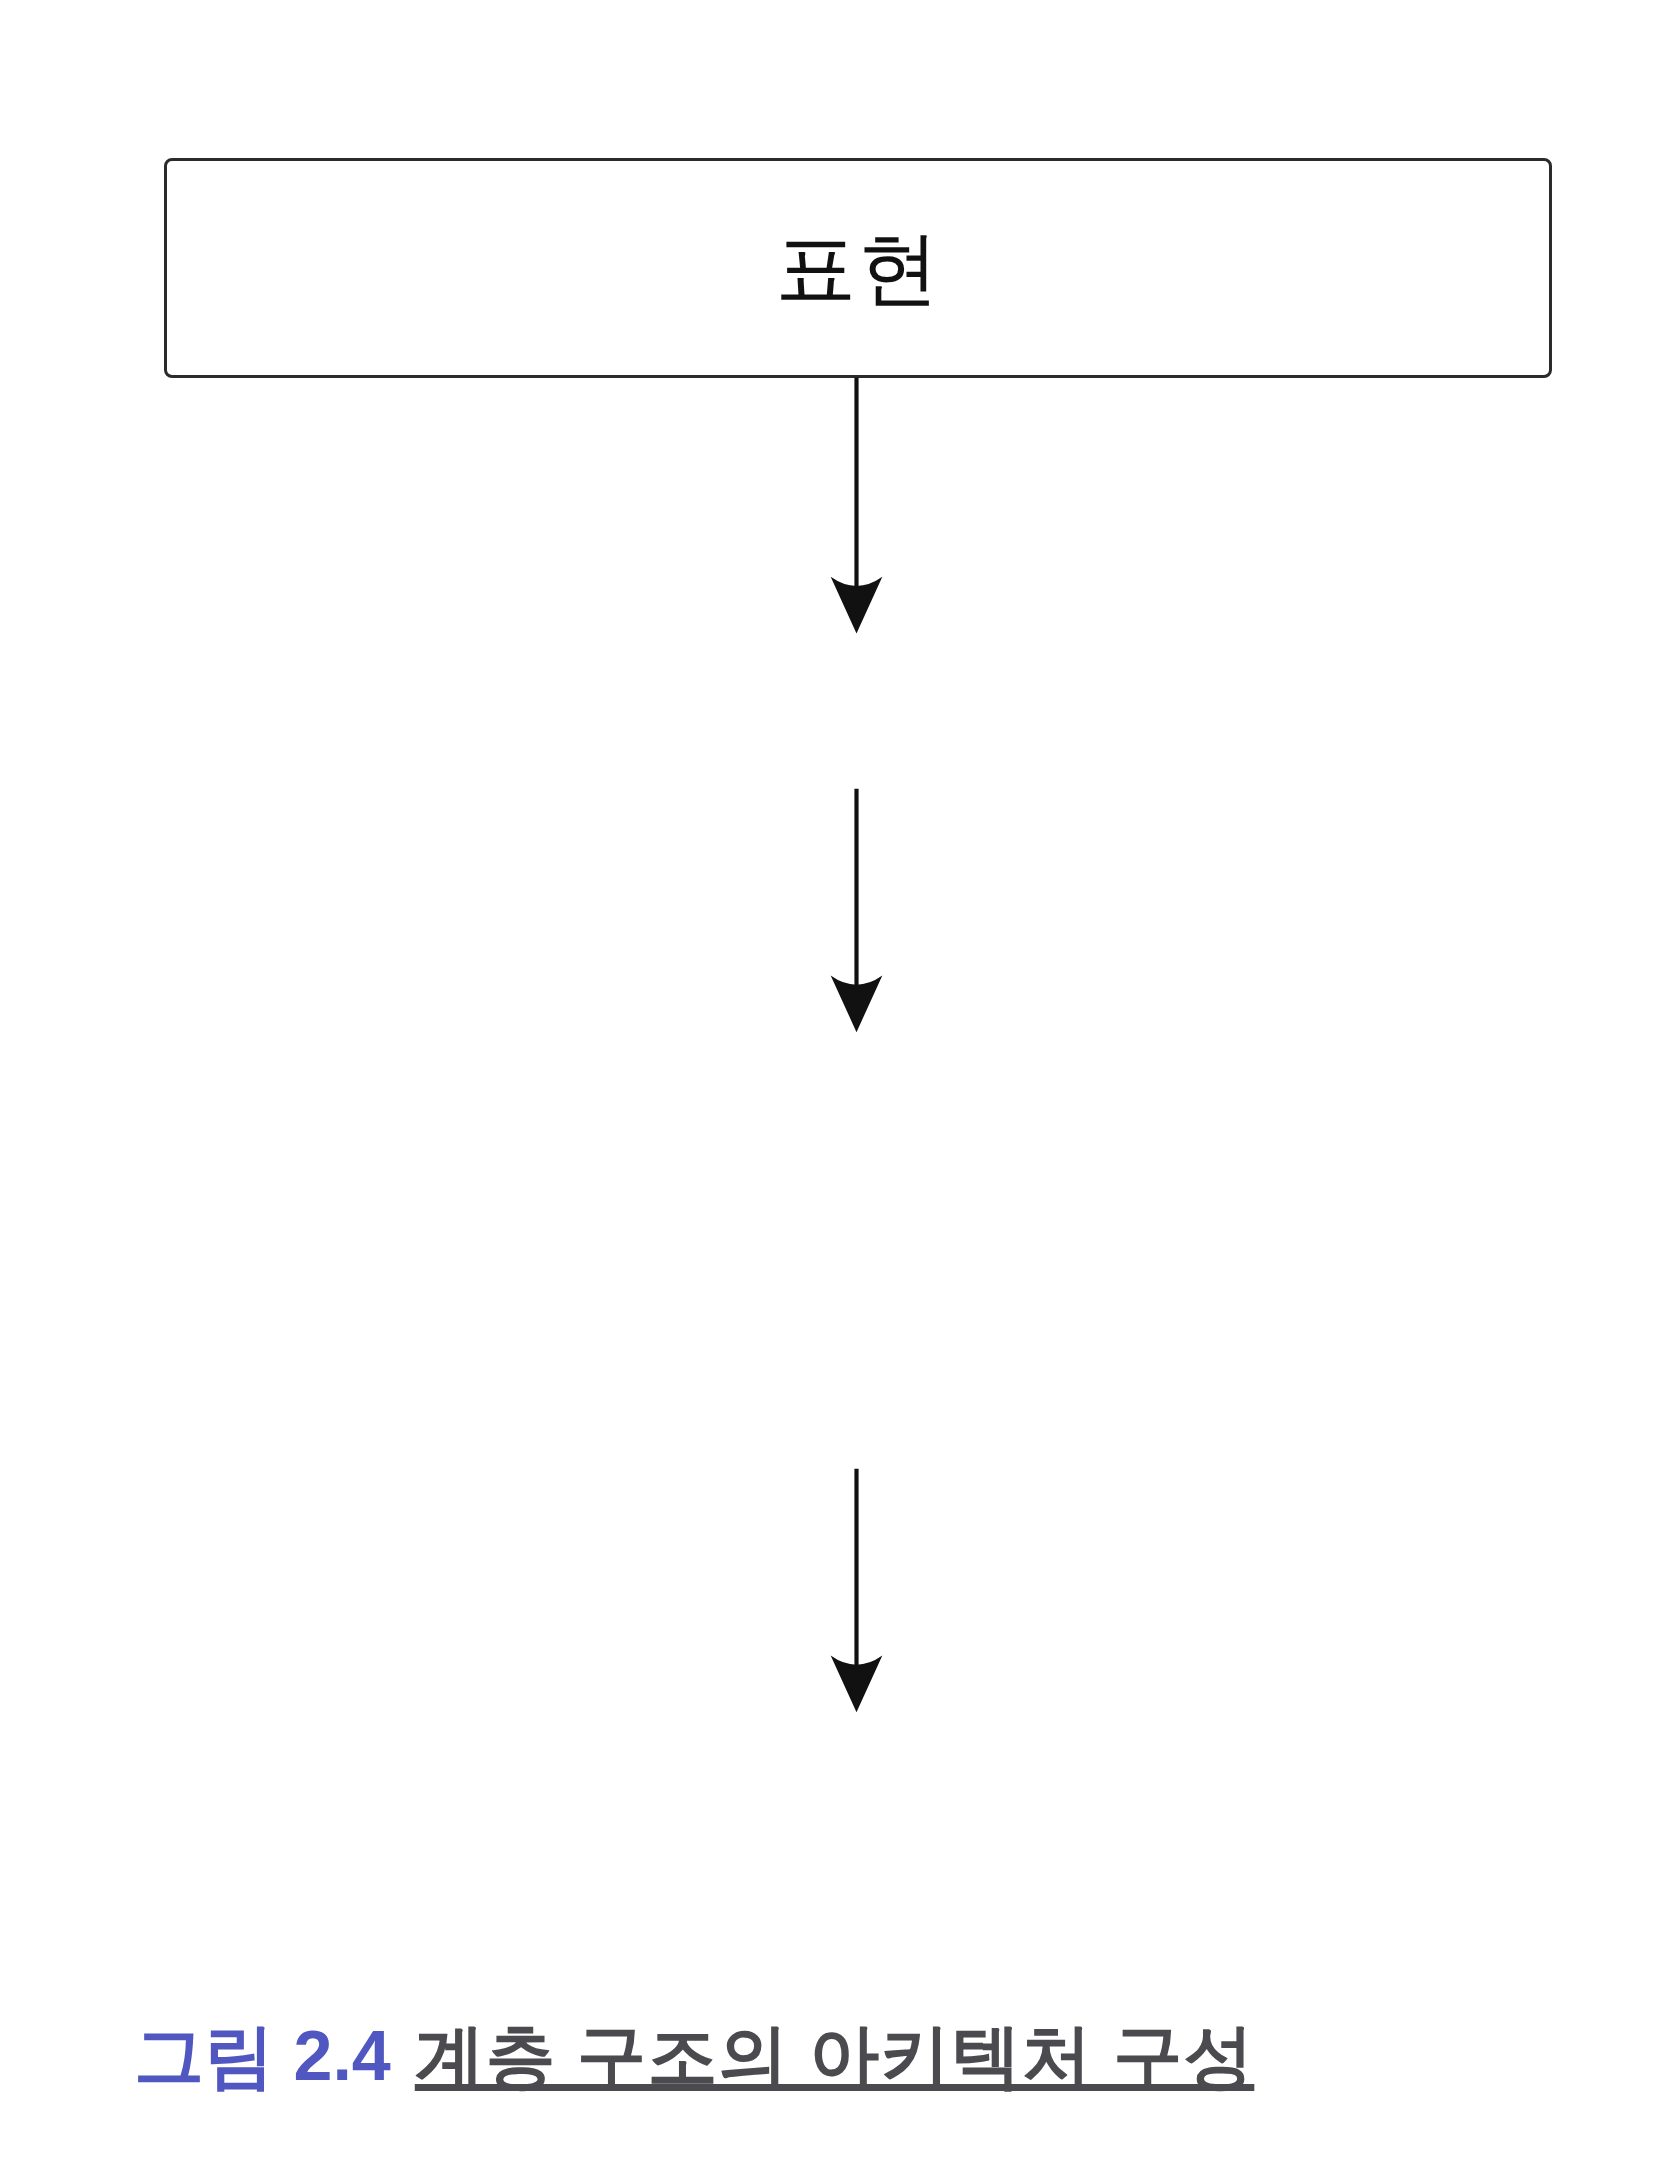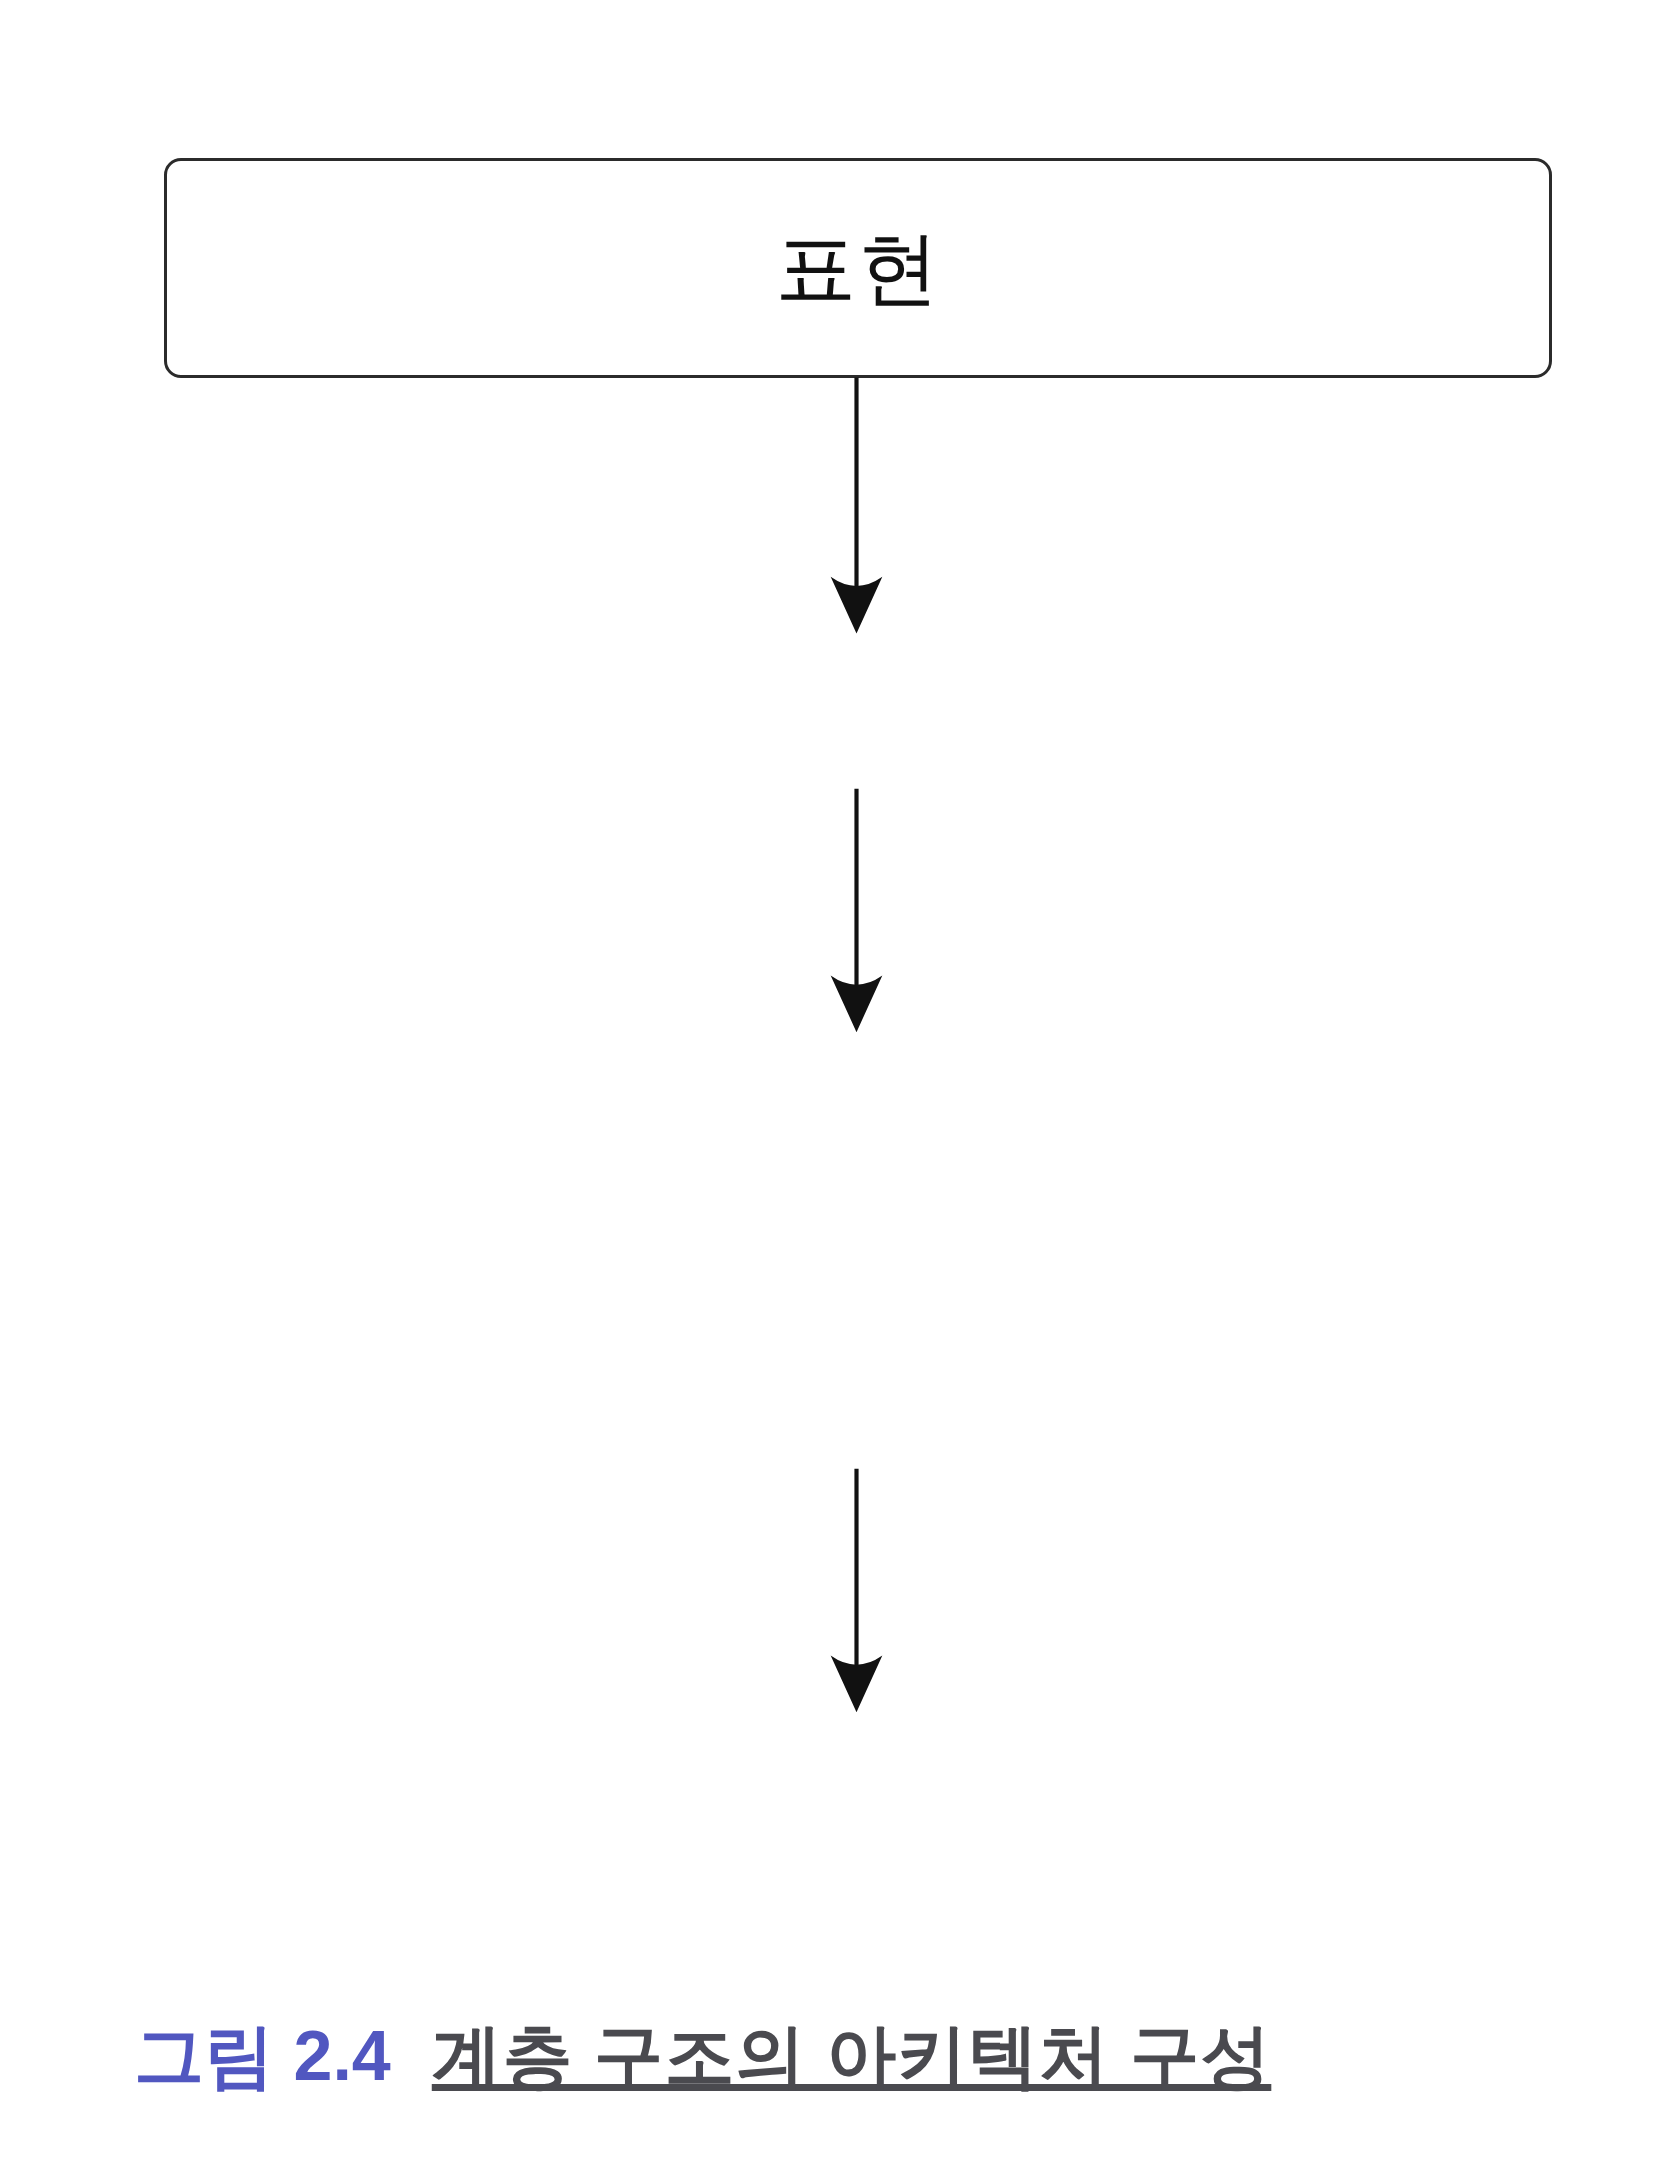--- a/index.html
+++ b/index.html
@@ -20,21 +20,21 @@
     background:var(--bg);
     overflow:hidden;
   }
   .layer-box{
     position:absolute;
     left:164px;
     width:1388px;
     box-sizing:border-box;
     background:var(--box-fill);
     border:3.4px solid var(--box-border);
-    border-radius:17px;
+    border-radius:8px;
     display:flex;
     align-items:center;
     justify-content:center;
   }
   .layer-box .layer-label{
     font-size:81px;
     line-height:1;
     color:var(--label-text);
     letter-spacing:1.7px;
     white-space:nowrap;
@@ -58,21 +58,21 @@
     position:absolute;
     left:134px;
     top:2013px;
     font-size:70px;
     font-weight:bold;
     line-height:1.25;
     white-space:nowrap;
   }
   .caption-label{
     color:var(--accent);
-    margin-right:41px;
+    margin-right:24px;
   }
   .caption-text{
     color:var(--caption-text);
     letter-spacing:0.8px;
     text-decoration:underline;
   }
 </style>
 </head>
 <body>
 

